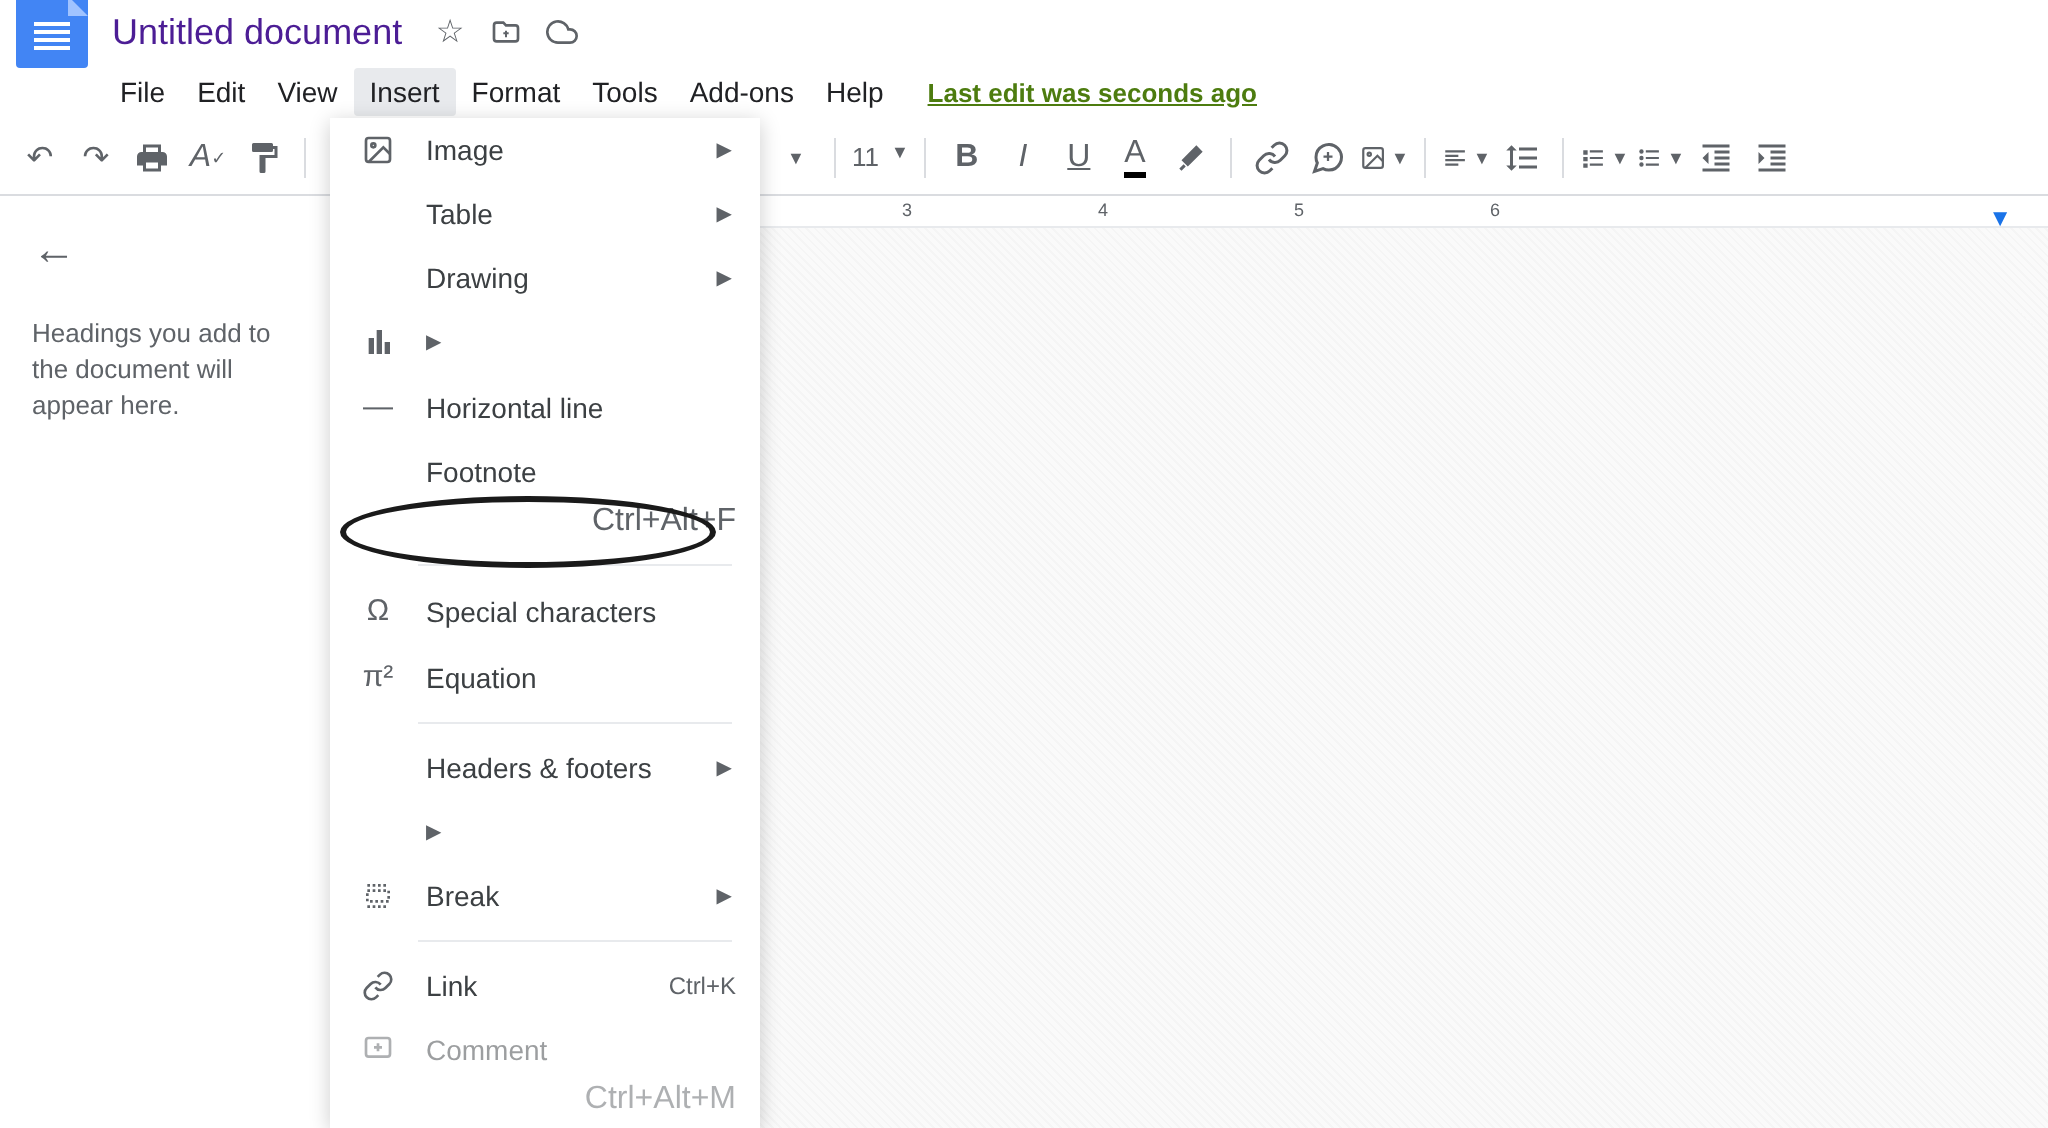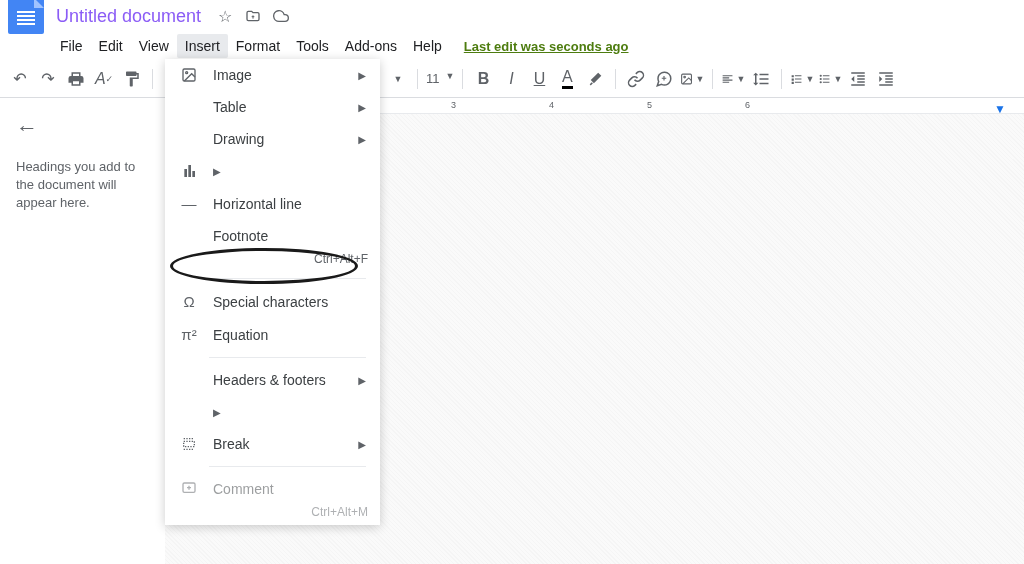--- a/index.html
+++ b/index.html
@@ -3,21 +3,21 @@
   <meta charset="utf-8">
   <style>
     * { margin: 0; padding: 0; box-sizing: border-box; font-family: Arial, sans-serif; }
     body { background: #fff; width: 1024px; height: 564px; overflow: hidden; position: relative; }
     
     .header { display: flex; align-items: center; padding: 6px 8px; height: 32px; }
     .doc-icon { width: 36px; height: 36px; background: #4285f4; border-radius: 2px; margin-right: 12px; position: relative; display: flex; align-items: center; justify-content: center; }
     .doc-icon::before { content: ''; position: absolute; top: 0; right: 0; width: 10px; height: 10px; background: #a0c3ff; clip-path: polygon(0 0, 100% 100%, 0 100%); }
     .doc-icon-lines { width: 18px; height: 14px; background: linear-gradient(to bottom, #fff 2px, transparent 2px, transparent 4px, #fff 4px, #fff 6px, transparent 6px, transparent 8px, #fff 8px, #fff 10px, transparent 10px, transparent 12px, #fff 12px, #fff 14px); margin-top: 4px; }
     
-    .title { font-size: 18px; color: #8b5cf6; margin-right: 8px; }
+    .title { font-size: 18px; color: #4c1d95; margin-right: 8px; }
     .header-icons { display: flex; gap: 12px; margin-left: 8px; }
     .star-icon, .folder-icon, .cloud-icon { width: 16px; height: 16px; color: #5f6368; display: flex; align-items: center; justify-content: center; }
     
     .menubar { display: flex; align-items: center; padding: 4px 8px 4px 52px; height: 28px; font-size: 14px; color: #202124; }
     .menu-item { padding: 4px 8px; cursor: pointer; border-radius: 2px; }
     .menu-item.active { background: #e8eaed; }
     .last-edit { margin-left: 14px; color: #4d7c0f; text-decoration: underline; font-size: 13px; font-weight: bold; }
     
     .toolbar { display: flex; align-items: center; padding: 4px 8px; height: 38px; border-bottom: 1px solid #dadce0; gap: 4px; }
     .tb-icon { width: 24px; height: 24px; display: flex; align-items: center; justify-content: center; color: #5f6368; cursor: pointer; border-radius: 2px; }
@@ -32,21 +32,21 @@
     
     .dropdown-menu { position: absolute; left: 165px; top: 59px; width: 215px; background: #fff; box-shadow: 0 2px 10px rgba(0,0,0,0.2); z-index: 100; font-size: 14px; color: #3c4043; max-height: 505px; overflow-y: auto; }
     .dropdown-menu::-webkit-scrollbar { width: 12px; }
     .dropdown-menu::-webkit-scrollbar-thumb { background: #dadce0; border-radius: 6px; }
     .menu-row { display: flex; align-items: center; padding: 8px 14px; cursor: pointer; min-height: 32px; position: relative; }
     .menu-row-icon { width: 20px; margin-right: 14px; color: #5f6368; display: flex; align-items: center; justify-content: center; font-size: 15px; }
     .menu-row-label { flex: 1; }
     .menu-row-arrow { color: #5f6368; font-size: 10px; }
     .menu-row-shortcut { color: #5f6368; font-size: 12px; position: absolute; right: 12px; }
     .menu-divider { height: 1px; background: #e8eaed; margin: 6px 14px 6px 44px; }
-    .shortcut-line { text-align: right; padding: 0 12px 6px 0; color: #5f6368; font-size: 12px; }
+    .shortcut-line { text-align: right; padding: 0 12px 6px 0; color: #5f6368; font-size: 16px; }
     
     .circle-annotation { position: absolute; left: 170px; top: 248px; width: 188px; height: 36px; border: 3px solid #1a1a1a; border-radius: 50%; z-index: 200; pointer-events: none; }
     
     .document-area { flex: 1; background: repeating-linear-gradient(45deg, #f5f5f5, #f5f5f5 1px, #fafafa 1px, #fafafa 3px); position: relative; }
     .ruler { height: 16px; background: #fff; position: relative; font-size: 9px; color: #5f6368; border-bottom: 1px solid #e8eaed; }
     .ruler-mark { position: absolute; top: 2px; }
     .ruler-end { position: absolute; right: 18px; top: 4px; color: #1a73e8; font-size: 12px; }
     
     svg { width: 16px; height: 16px; }
     .tb-icon svg { width: 18px; height: 18px; }
@@ -272,20 +272,30 @@
   <div class="menu-row">
     <span class="menu-row-icon">
         <svg viewBox="0 0 24 24" fill="none" stroke="currentColor" stroke-width="2">
           <path d="M4 4h16M4 20h16M4 8h16v8H4z" stroke-dasharray="2"></path>
         </svg>
       </span>
     <span class="menu-row-label">Break</span>
     <span class="menu-row-arrow">▶</span>
   </div>
   <div class="menu-divider"></div>
+  <div class="menu-row">
+    <span class="menu-row-icon">
+        <svg viewBox="0 0 24 24" fill="none" stroke="currentColor" stroke-width="2">
+          <path d="M10 13a5 5 0 007.54.54l3-3a5 5 0 00-7.07-7.07l-1.72 1.71"></path>
+          <path d="M14 11a5 5 0 00-7.54-.54l-3 3a5 5 0 007.07 7.07l1.71-1.71"></path>
+        </svg>
+      </span>
+    <span class="menu-row-label">Link</span>
+    <span class="menu-row-shortcut">Ctrl+K</span>
+  </div>
   <div class="menu-row" style="opacity:0.5">
     <span class="menu-row-icon">
         <svg viewBox="0 0 24 24" fill="none" stroke="currentColor" stroke-width="2">
           <rect x="3" y="3" width="18" height="14" rx="2"></rect>
           <path d="M12 7v6m-3-3h6"></path>
         </svg>
       </span>
     <span class="menu-row-label">Comment</span>
   </div>
   <div class="shortcut-line" style="opacity:0.5">Ctrl+Alt+M</div>

